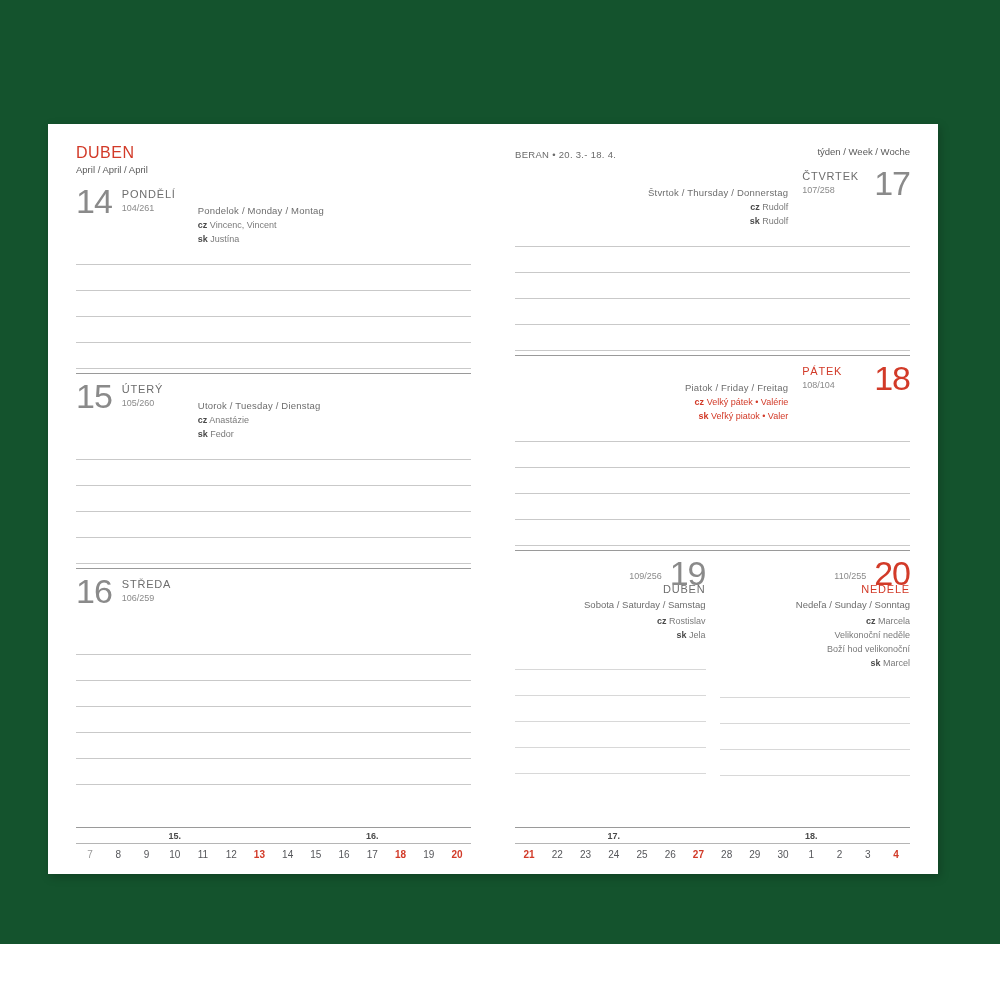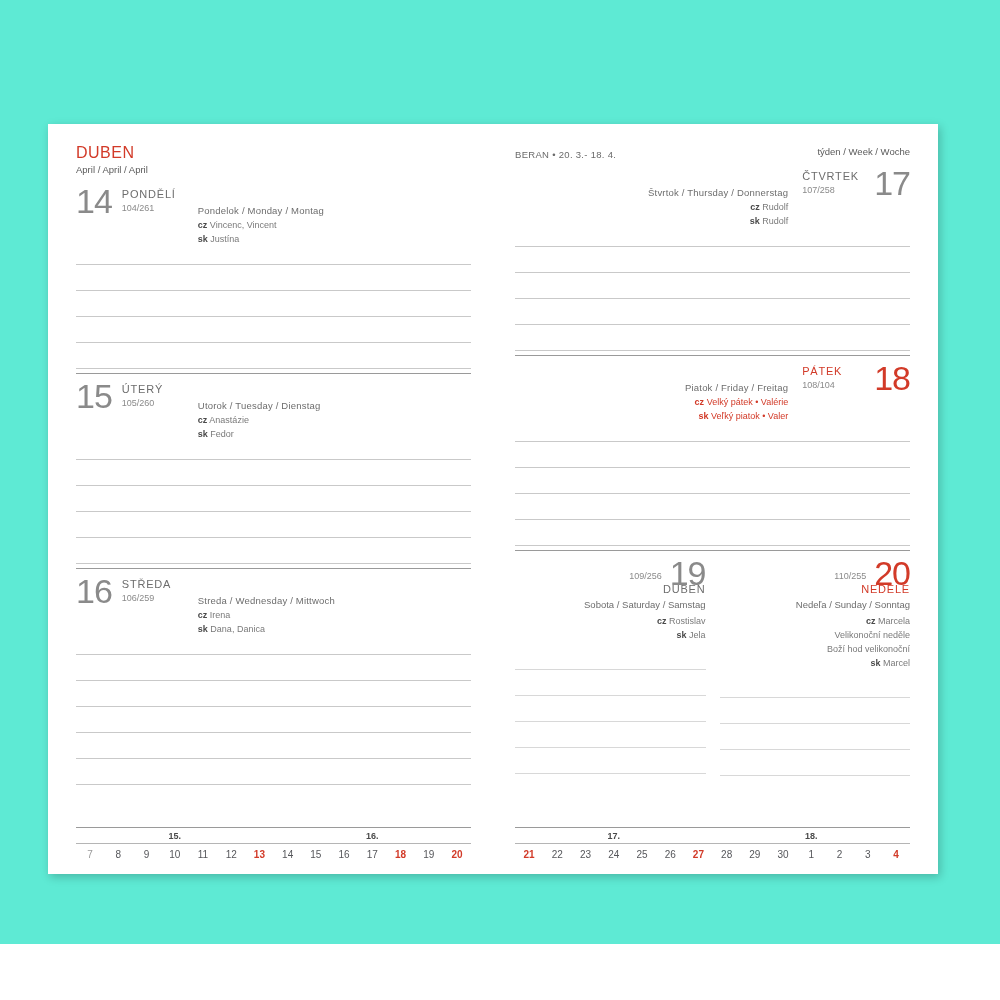--- a/index.html
+++ b/index.html
@@ -7,21 +7,21 @@
     padding: 0;
     background: #ffffff;
     width: 1000px;
     height: 1000px;
     font-family: "Liberation Sans", sans-serif;
   }
   #page {
     position: relative;
     width: 1000px;
     height: 944px;
-    background: #5eead4;
+    background: #14532d;
     overflow: hidden;
   }
   .planner {
     position: absolute;
     left: 48px;
     top: 124px;
     width: 890px;
     height: 750px;
     background: #ffffff;
     box-shadow: 2px 3px 9px rgba(0,0,0,0.22);
@@ -277,25 +277,20 @@
           </div>
           <div class="sep"></div>
         </div>
 
         <div class="day" style="margin-top:6px">
           <div class="day-head">
             <div class="daynum">16</div>
             <div class="col-name">
               <div class="dayname">STŘEDA</div>
               <div class="daycount">106/259</div>
-            </div>
-            <div class="col-names">
-              <div class="langs">Streda / Wednesday / Mittwoch</div>
-              <div class="nameline"><b>cz</b> <span>Irena</span></div>
-              <div class="nameline"><b>sk</b> <span>Dana, Danica</span></div>
             </div>
           </div>
           <div class="lines">
             <div class="rule"></div>
             <div class="rule"></div>
             <div class="rule"></div>
             <div class="rule"></div>
             <div class="rule"></div>
             <div class="rule"></div>
           </div>

